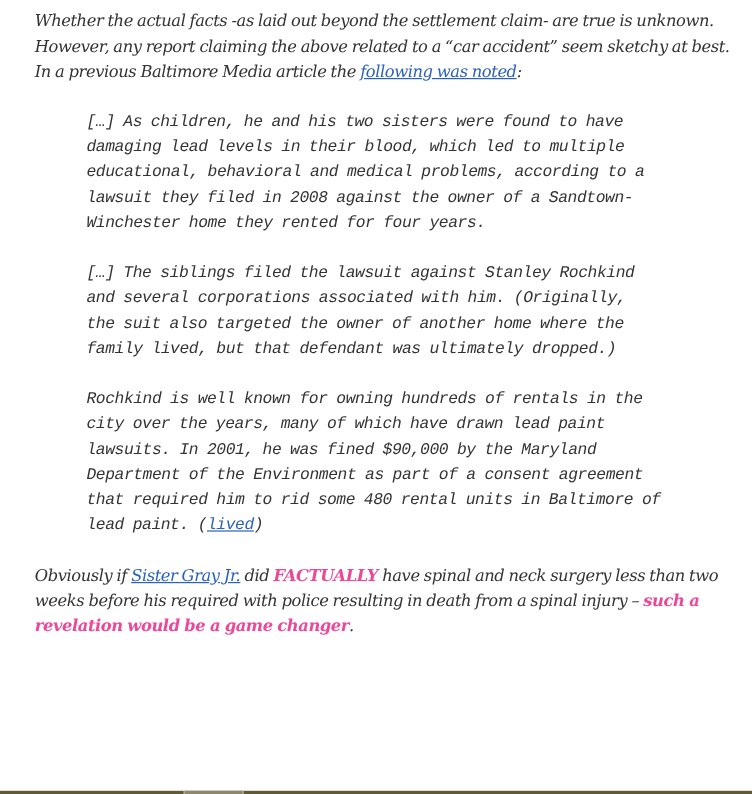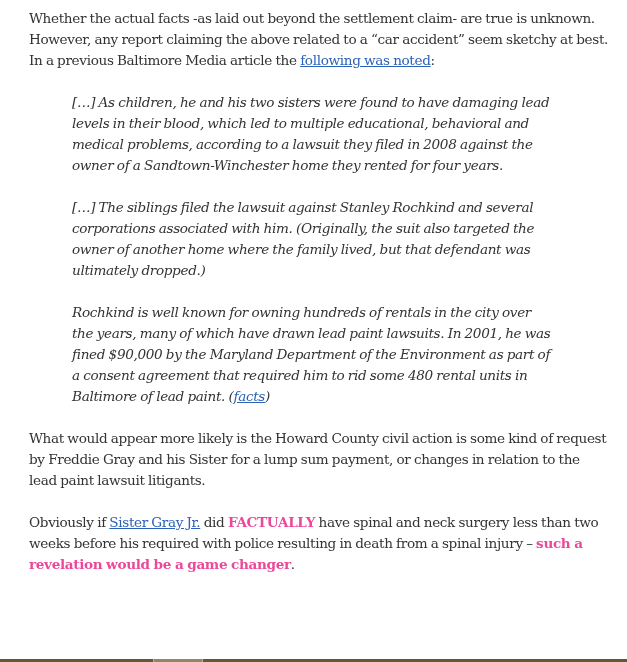--- a/index.html
+++ b/index.html
@@ -18,30 +18,31 @@
       top: 8px;
       width: 582px;
     }
     .article p {
       margin: 0;
       font-size: 13.6px;
       line-height: 21px;
       letter-spacing: -0.35px;
       word-spacing: -0.5px;
     }
-    .article p.body-para { margin-bottom: 21px; }
+    .article p.body-para { margin-bottom: 21px; font-style: italic; }
     .article a {
       color: #2b62b8;
       text-decoration: underline;
     }
     .article b { font-weight: bold; color: #ec4899; }
     blockquote {
       margin: 0 0 21px 0;
       padding: 0 0 0 43px;
       width: 480px;
+      font-family: Liberation Mono, monospace;
     }
     blockquote p {
       font-style: italic;
       margin: 0 0 21px 0 !important;
     }
     blockquote p:last-child { margin-bottom: 0 !important; }
     .bottom-bar {
       position: absolute;
       left: 0;
       top: 659px;
@@ -62,23 +63,22 @@
   </style>
 </head>
 <body>
 
 <div class="article">
   <p class="body-para"><span>Whether the actual facts -as laid out beyond the settlement claim- are true is unknown. However, any report claiming the above related to a “car accident” seem sketchy at best.  In a previous Baltimore Media article the </span><a href="#">following was noted</a><span>:</span></p>
 
   <blockquote>
     <p>[…] As children, he and his two sisters were found to have damaging lead levels in their blood, which led to multiple educational, behavioral and medical problems, according to a lawsuit they filed in 2008 against the owner of a Sandtown-Winchester home they rented for four years.</p>
     <p>[…] The siblings filed the lawsuit against Stanley Rochkind and several corporations associated with him. (Originally, the suit also targeted the owner of another home where the family lived, but that defendant was ultimately dropped.)</p>
-    <p><span>Rochkind is well known for owning hundreds of rentals in the city over the years, many of which have drawn lead paint lawsuits. In 2001, he was fined $90,000 by the Maryland Department of the Environment as part of a consent agreement that required him to rid some 480 rental units in Baltimore of lead paint.  (</span><a href="#">facts</a><span>)</span></p>
+    <p><span>Rochkind is well known for owning hundreds of rentals in the city over the years, many of which have drawn lead paint lawsuits. In 2001, he was fined $90,000 by the Maryland Department of the Environment as part of a consent agreement that required him to rid some 480 rental units in Baltimore of lead paint.  (</span><a href="#">lived</a><span>)</span></p>
   </blockquote>
 
-  <p class="body-para">What would appear more likely is the Howard County civil action is some kind of request by Freddie Gray and his Sister for a lump sum payment, or changes in relation to the lead paint lawsuit litigants.</p>
 
   <p class="body-para"><span>Obviously if </span><a href="#">Sister Gray Jr.</a><span> did </span><b>FACTUALLY</b><span> have spinal and neck surgery less than two weeks before his required with police resulting in death from a spinal injury – </span><b>such a revelation would be a game changer</b><span>.</span></p>
 </div>
 
 <div class="bottom-bar">
   <div class="bar-tab"></div>
 </div>
 
 </body></html>

